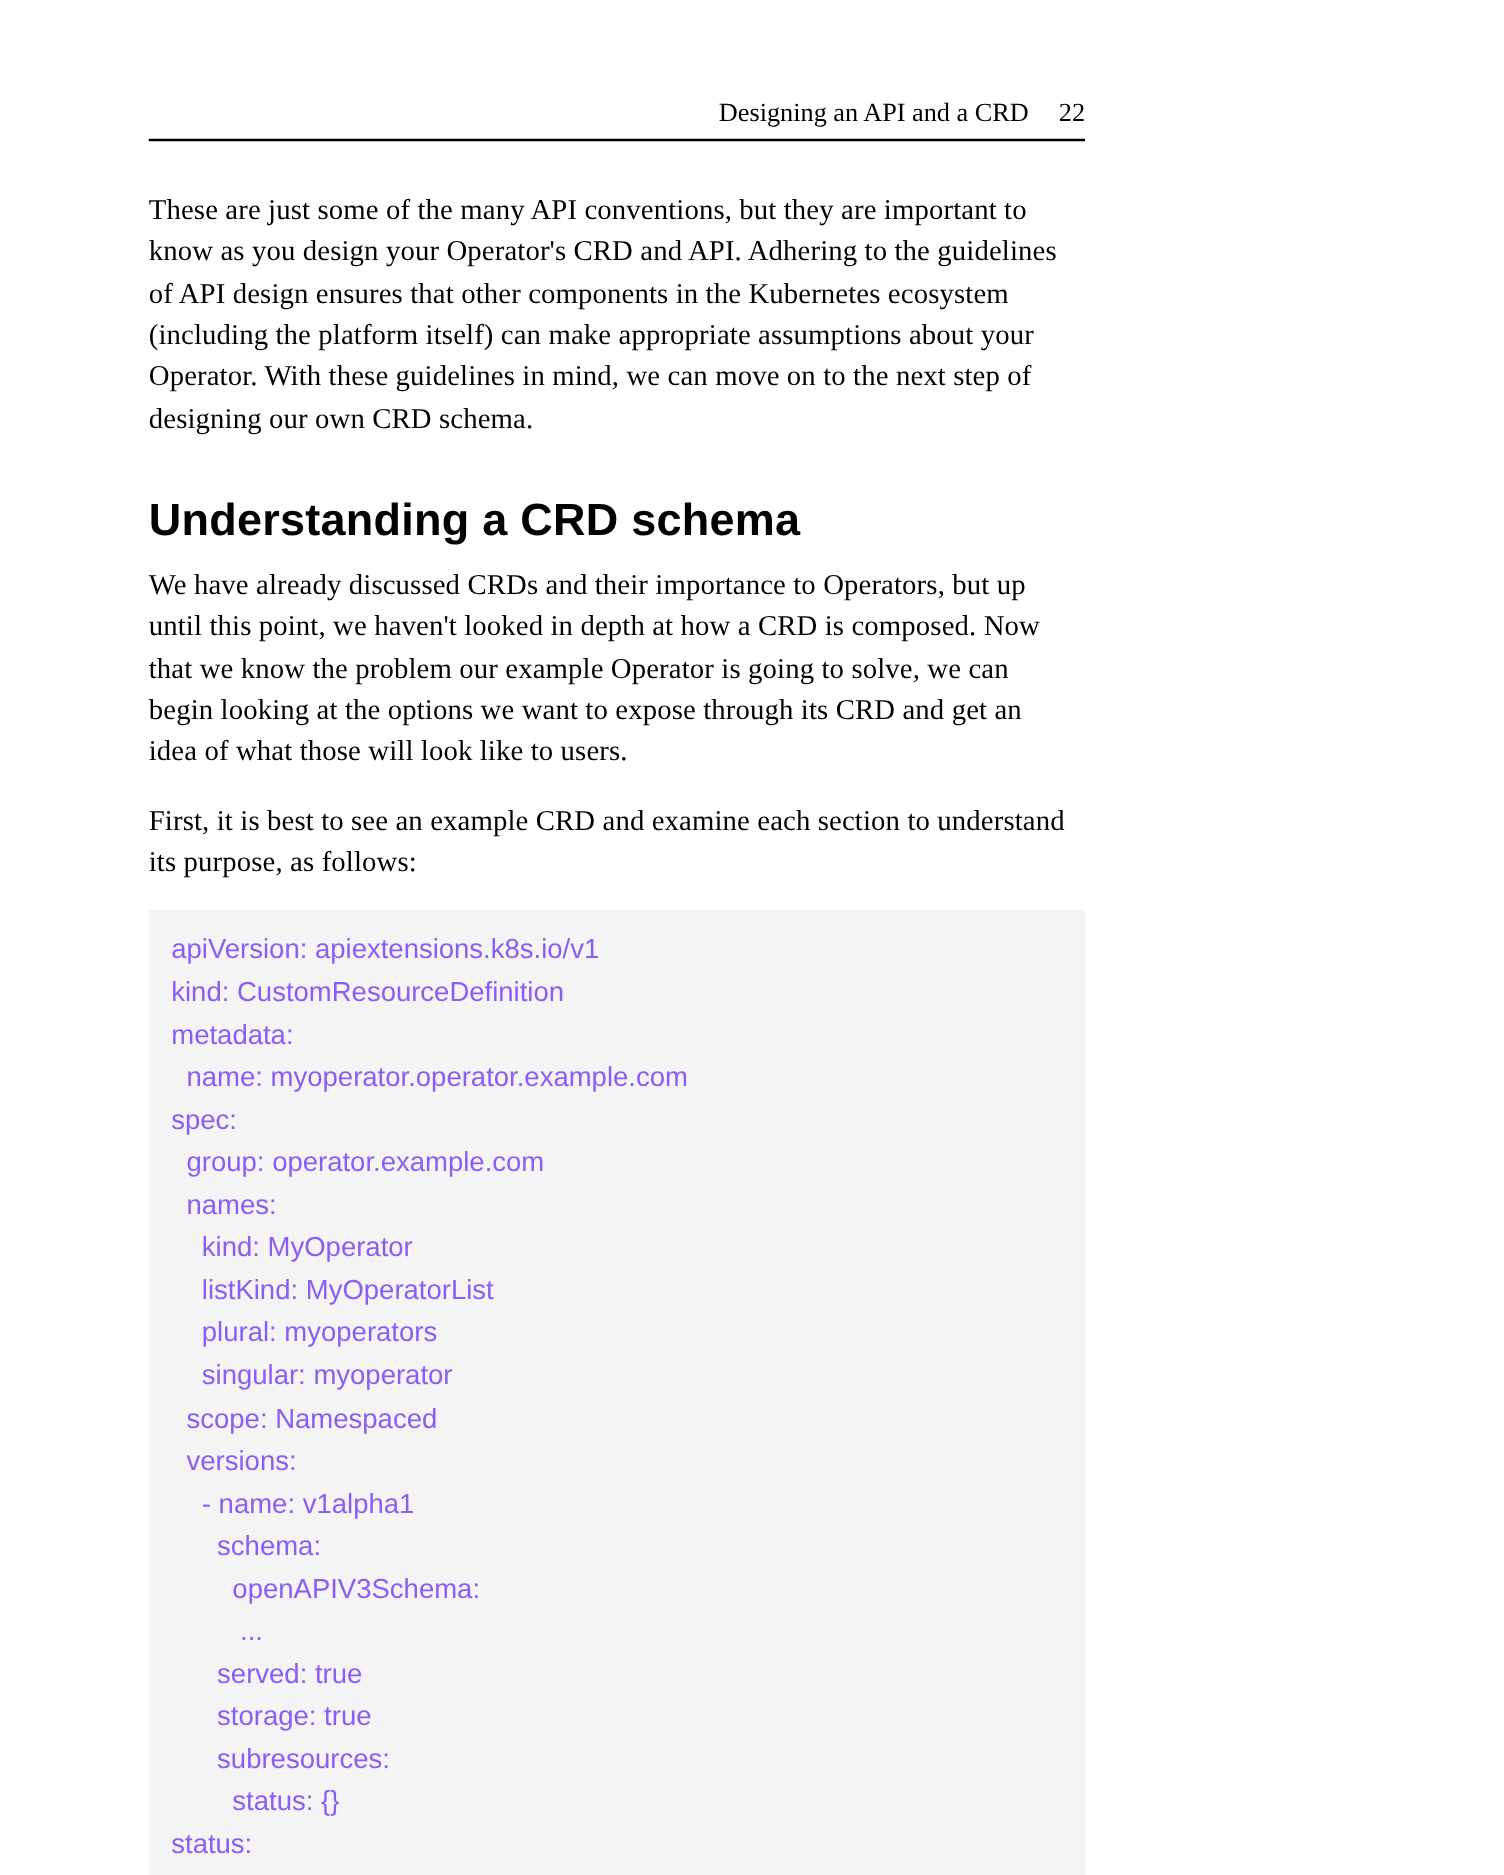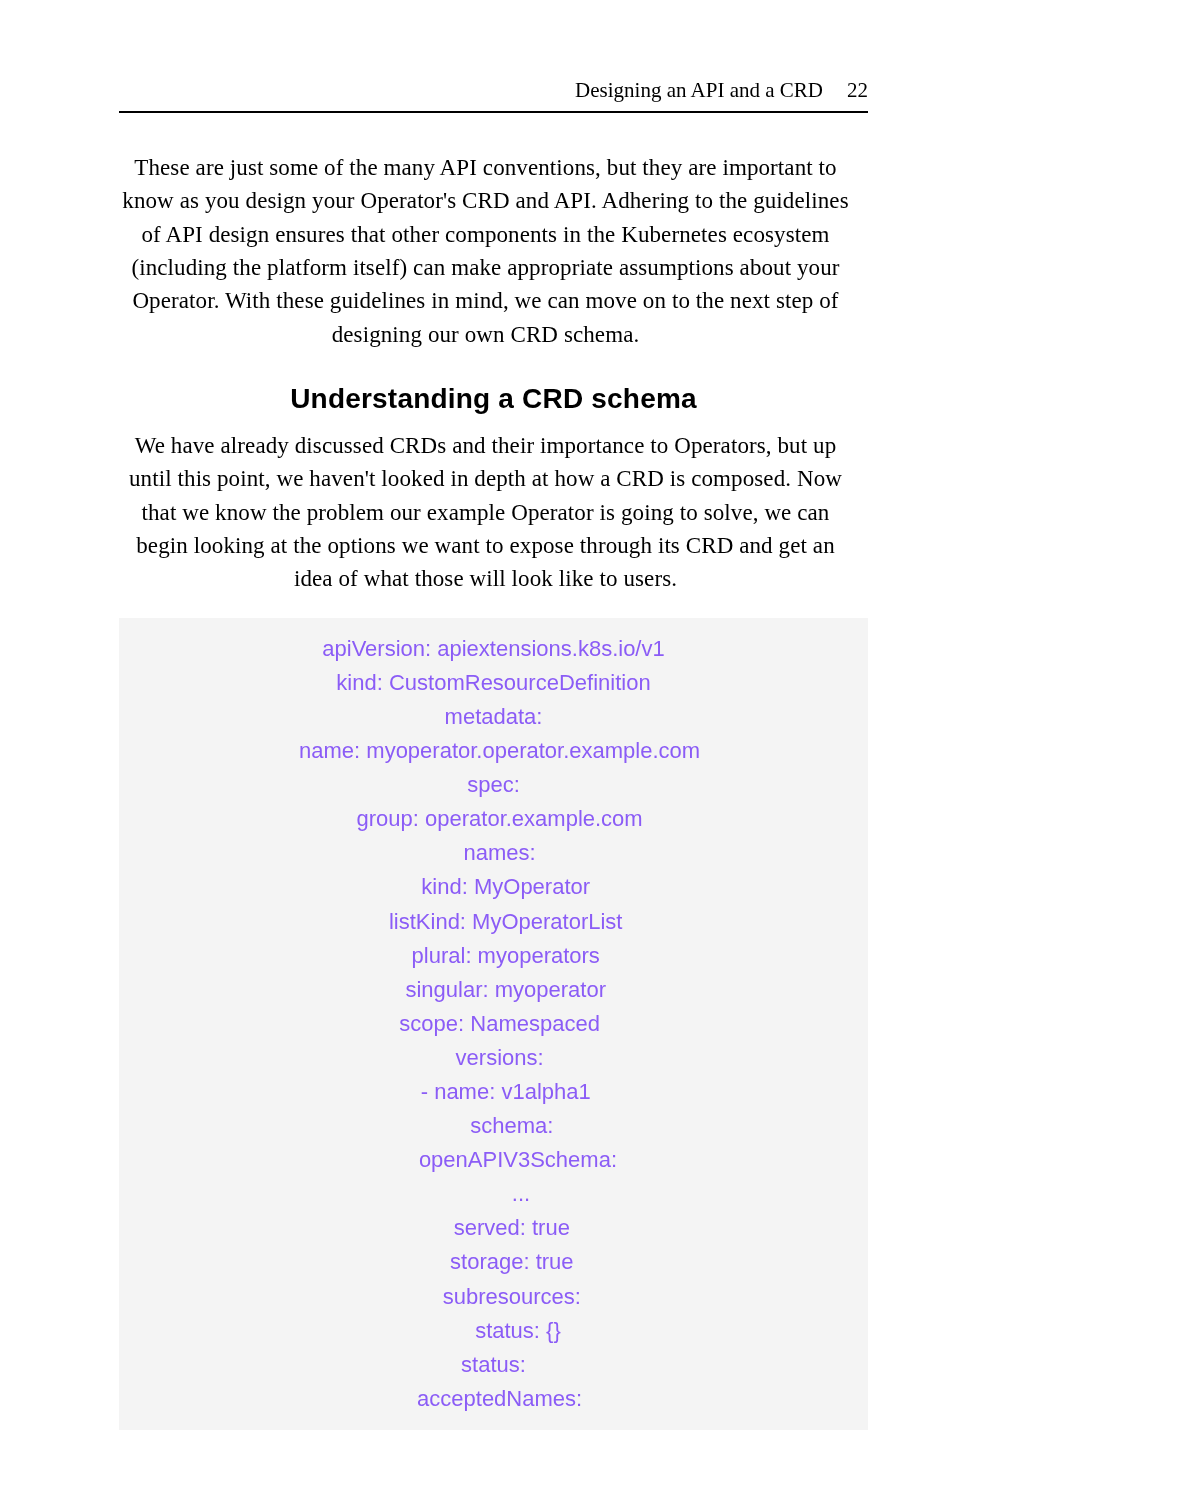--- a/index.html
+++ b/index.html
@@ -8,21 +8,20 @@
     background: #fff;
     font-family: "Minion Pro", "Adobe Garamond Pro", Garamond, Georgia, serif;
     color: #000;
   }
   .page {
     width: 998px;
     height: 1500px;
     box-sizing: border-box;
     padding: 78px 130px 60px 119px;
     position: relative;
-    text-align: center;
   }
   .running-head {
     display: flex;
     justify-content: flex-end;
     align-items: baseline;
     border-bottom: 2px solid #000;
     padding-bottom: 8px;
     margin-bottom: 38px;
     font-size: 21px;
   }
@@ -32,23 +31,23 @@
   .running-head .rh-page {
     font-size: 21px;
   }
   .body-para {
     font-size: 23px;
     line-height: 1.45;
     margin: 0 16px 22px 0;
     letter-spacing: 0.1px;
   }
   h2.section {
-    font-size: 28px;
+    font-size: 36px;
     font-weight: 700;
-    margin: 32px 0 14px 0;
+    margin: 44px 0 14px 0;
     font-family: "Myriad Pro", "Segoe UI", "Helvetica Neue", Arial, sans-serif;
     letter-spacing: 0.2px;
   }
   pre.codeblock {
     background: #f4f4f4;
     margin: 6px 0 0 0;
     padding: 14px 18px 14px 18px;
     font-family: Liberation Sans, sans-serif;
     font-size: 22px;
     line-height: 1.55;
@@ -66,20 +65,21 @@
     <span class="rh-title">Designing an API and a CRD</span>
     <span class="rh-page">22</span>
   </div>
 
   <p class="body-para">These are just some of the many API conventions, but they are important to know as you design your Operator's CRD and API. Adhering to the guidelines of API design ensures that other components in the Kubernetes ecosystem (including the platform itself) can make appropriate assumptions about your Operator. With these guidelines in mind, we can move on to the next step of designing our own CRD schema.</p>
 
   <h2 class="section">Understanding a CRD schema</h2>
 
   <p class="body-para">We have already discussed CRDs and their importance to Operators, but up until this point, we haven't looked in depth at how a CRD is composed. Now that we know the problem our example Operator is going to solve, we can begin looking at the options we want to expose through its CRD and get an idea of what those will look like to users.</p>
 
+  <p class="body-para">First, it is best to see an example CRD and examine each section to understand its purpose, as follows:</p>
 
   <pre class="codeblock">apiVersion: apiextensions.k8s.io/v1
 kind: CustomResourceDefinition
 metadata:
   name: myoperator.operator.example.com
 spec:
   group: operator.example.com
   names:
     kind: MyOperator
     listKind: MyOperatorList

